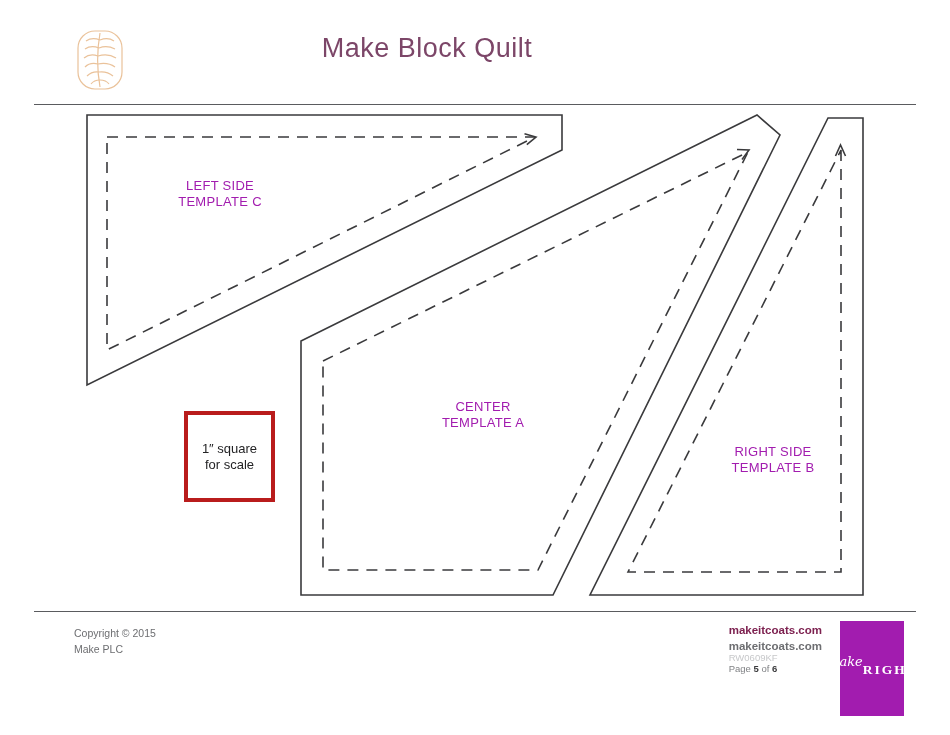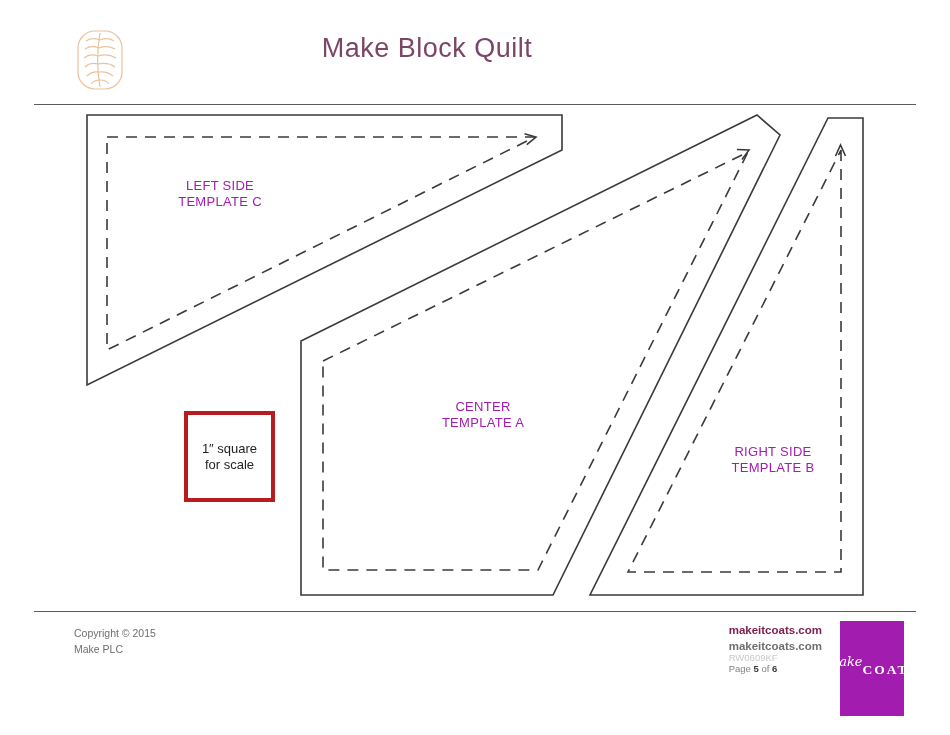--- a/index.html
+++ b/index.html
@@ -125,16 +125,16 @@
     <div id="badge-make-it">Make it</div>
     <svg width="30" height="30" viewBox="0 0 30 30">
       <ellipse cx="15" cy="5" rx="5.2" ry="2.6" class="chain"></ellipse>
       <ellipse cx="15" cy="5" rx="5.2" ry="2.6" class="chain" transform="rotate(51.4 15 15)"></ellipse>
       <ellipse cx="15" cy="5" rx="5.2" ry="2.6" class="chain" transform="rotate(102.9 15 15)"></ellipse>
       <ellipse cx="15" cy="5" rx="5.2" ry="2.6" class="chain" transform="rotate(154.3 15 15)"></ellipse>
       <ellipse cx="15" cy="5" rx="5.2" ry="2.6" class="chain" transform="rotate(205.7 15 15)"></ellipse>
       <ellipse cx="15" cy="5" rx="5.2" ry="2.6" class="chain" transform="rotate(257.1 15 15)"></ellipse>
       <ellipse cx="15" cy="5" rx="5.2" ry="2.6" class="chain" transform="rotate(308.6 15 15)"></ellipse>
     </svg>
-    <div id="badge-coats">COATS</div>
+    <div id="badge-coats">RIGHT</div>
   </div>
 
 </div>
 
 </body></html>

